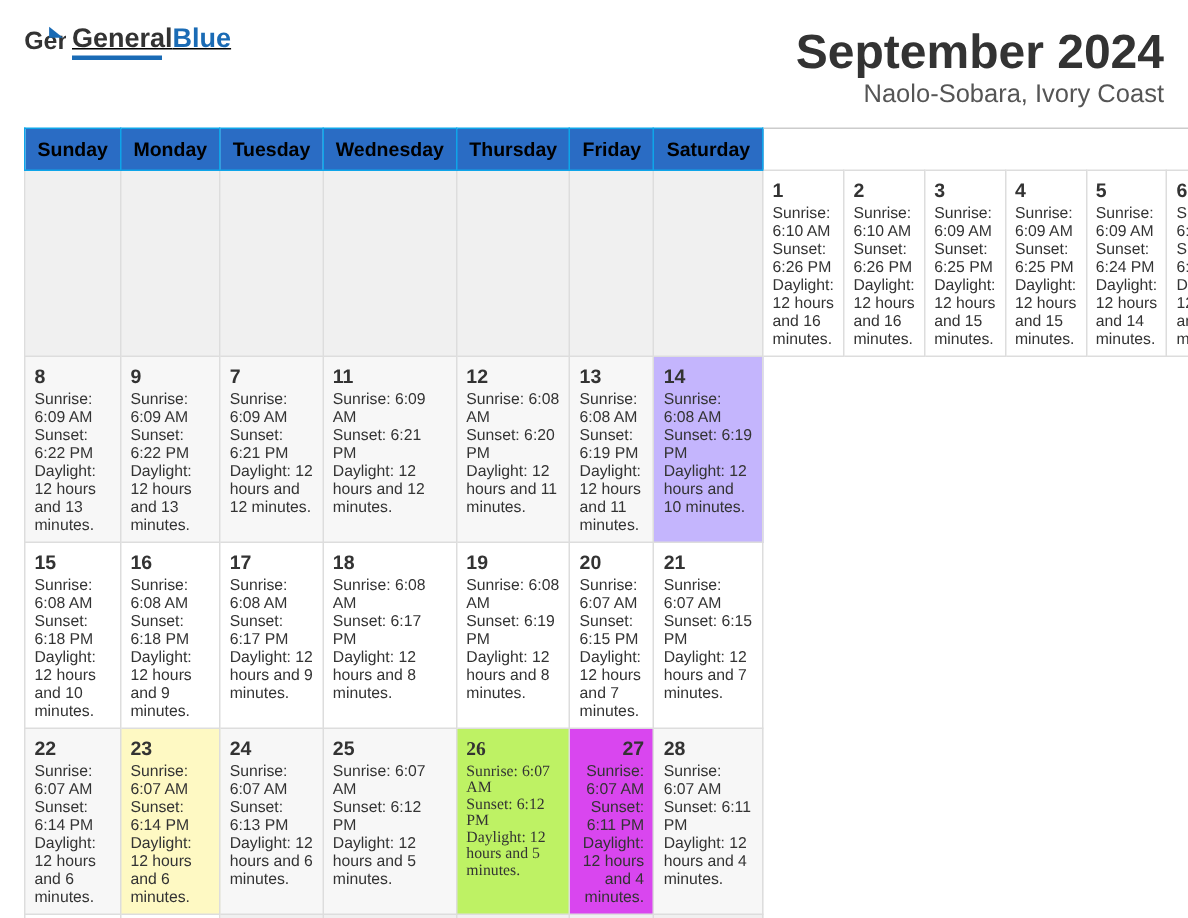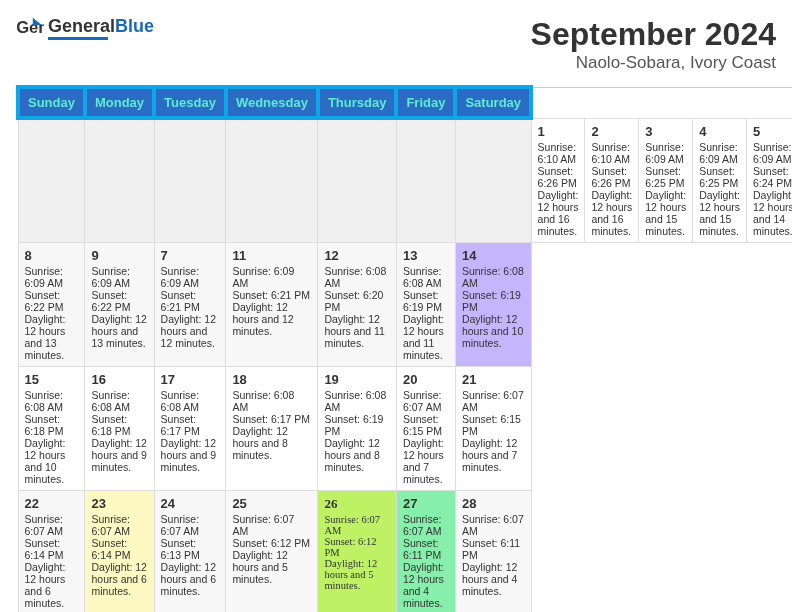--- a/index.html
+++ b/index.html
@@ -37,26 +37,26 @@
       font-size: 17px;
       color: #555;
     }
     .calendar {
       width: 100%;
       border-collapse: collapse;
       border: 1px solid #ccc;
     }
     .calendar th {
       background-color: #2a6cc4;
-      color: #5eead4;
+      color: #000000;
       font-size: 13px;
       font-weight: bold;
       padding: 6px 8px;
       text-align: left;
-      border: 4px solid #0ea5e9;
+      border: 1px solid #0ea5e9;
     }
     .calendar td {
       vertical-align: top;
       padding: 5px 6px;
       border: 1px solid #ddd;
       width: 108px;
       min-height: 80px;
       font-size: 10.5px;
       color: #333;
       background: #fff;
@@ -74,21 +74,21 @@
 </head>
 <body>
 
 <div class="header-area">
   <div class="logo">
     <svg class="logo-icon" viewBox="0 0 30 26">
       <text x="0" y="18" font-size="18" font-weight="bold" fill="#333">General</text>
       <polygon points="18,2 28,10 18,10" fill="#1a6bb5"></polygon>
     </svg>
     <div>
-      <div style="line-height:1;">
+      <div style="line-height:1;text-decoration:underline;">
         <span style="font-size:18px; font-weight:bold; color:#333;">General</span><span style="font-size:18px; font-weight:bold; color:#1a6bb5;">Blue</span>
       </div>
       <div style="width:60px; height:3px; background:#1a6bb5; margin-top:2px;"></div>
     </div>
   </div>
   <div class="title-area">
     <div class="month-title">September 2024</div>
     <div class="location-title">Naolo-Sobara, Ivory Coast</div>
   </div>
 </div>
@@ -263,21 +263,21 @@
           <div>Sunrise: 6:07 AM</div>
           <div>Sunset: 6:12 PM</div>
           <div>Daylight: 12 hours and 5 minutes.</div>
         </td>
         <td style="background: #bef264; font-family: Liberation Serif, serif;">
           <span class="day-number">26</span>
           <div>Sunrise: 6:07 AM</div>
           <div>Sunset: 6:12 PM</div>
           <div>Daylight: 12 hours and 5 minutes.</div>
         </td>
-        <td style="background: #86efac;">
+        <td style="background: #d946ef; text-align: right;">
           <span class="day-number">27</span>
           <div>Sunrise: 6:07 AM</div>
           <div>Sunset: 6:11 PM</div>
           <div>Daylight: 12 hours and 4 minutes.</div>
         </td>
         <td style="background: rgb(247, 247, 247);">
           <span class="day-number">28</span>
           <div>Sunrise: 6:07 AM</div>
           <div>Sunset: 6:11 PM</div>
           <div>Daylight: 12 hours and 4 minutes.</div>

